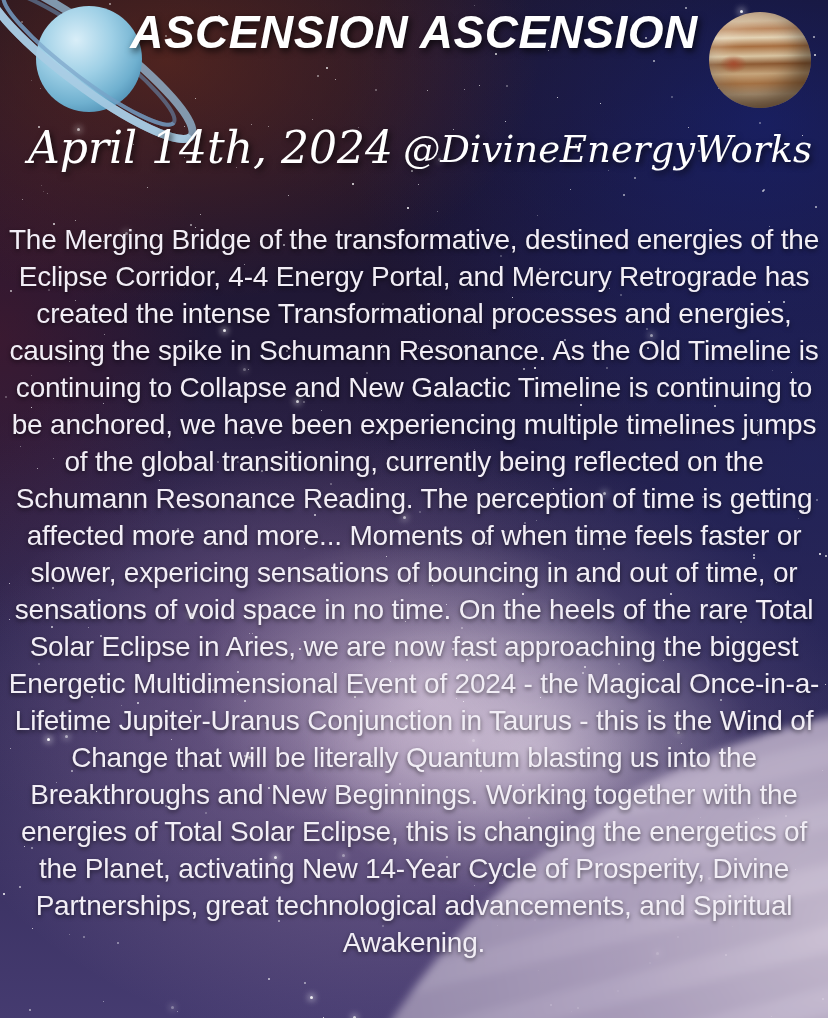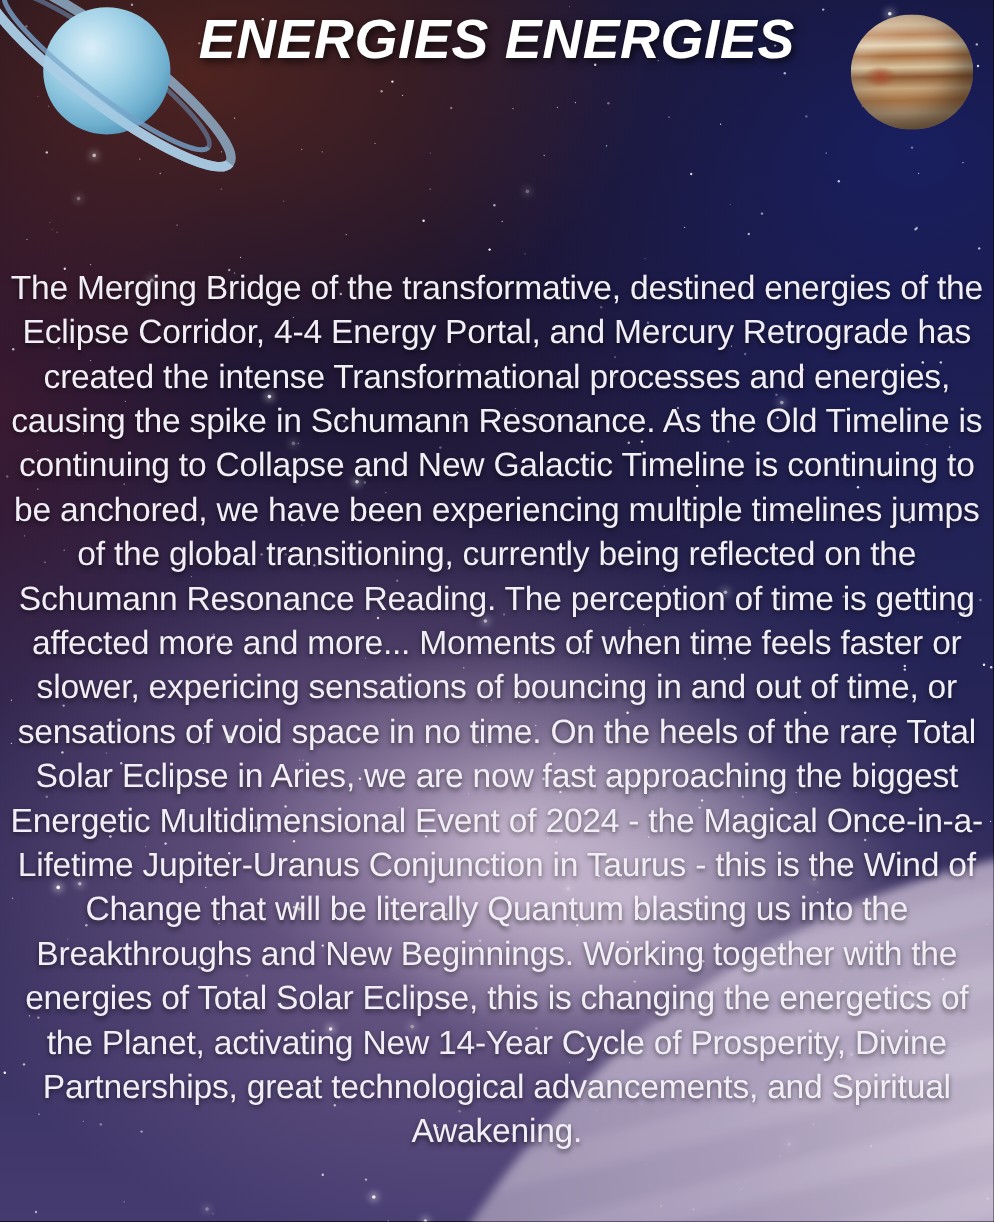--- a/index.html
+++ b/index.html
@@ -469,18 +469,22 @@
     <circle cx="133" cy="93" r="53" fill="url(#ug)"></circle>
     <g transform="rotate(37 133 93)" clip-path="url(#lowhalf)">
       <ellipse cx="133" cy="93" rx="128" ry="27" fill="none" stroke="rgba(170,205,228,.85)" stroke-width="8"></ellipse>
       <ellipse cx="133" cy="93" rx="106" ry="20" fill="none" stroke="rgba(120,160,198,.65)" stroke-width="4"></ellipse>
     </g>
   </svg>
 
   <div class="jupiter"></div>
 
   <div class="title">
-    <div>ENERGIES ENERGIES</div>
+    <div>ASCENSION ASCENSION</div>
   </div>
 
+  <div class="byline">
+    <div class="script date">April 14th, 2024</div>
+    <div class="script handle">@DivineEnergyWorks</div>
+  </div>
 
   <div class="body-text">The Merging Bridge of the transformative, destined energies of the Eclipse Corridor, 4-4 Energy Portal, and Mercury Retrograde has created the intense Transformational processes and energies, causing the spike in Schumann Resonance. As the Old Timeline is continuing to Collapse and New Galactic Timeline is continuing to be anchored, we have been experiencing multiple timelines jumps of the global transitioning, currently being reflected on the Schumann Resonance Reading. The perception of time is getting affected more and more... Moments of when time feels faster or slower, expericing sensations of bouncing in and out of time, or sensations of void space in no time. On the heels of the rare Total Solar Eclipse in Aries, we are now fast approaching the biggest Energetic Multidimensional Event of 2024 - the Magical Once-in-a-Lifetime Jupiter-Uranus Conjunction in Taurus - this is the Wind of Change that will be literally Quantum blasting us into the Breakthroughs and New Beginnings. Working together with the energies of Total Solar Eclipse, this is changing the energetics of the Planet, activating New 14-Year Cycle of Prosperity, Divine Partnerships, great technological advancements, and Spiritual Awakening.</div>
 </div>
 
 </body></html>

